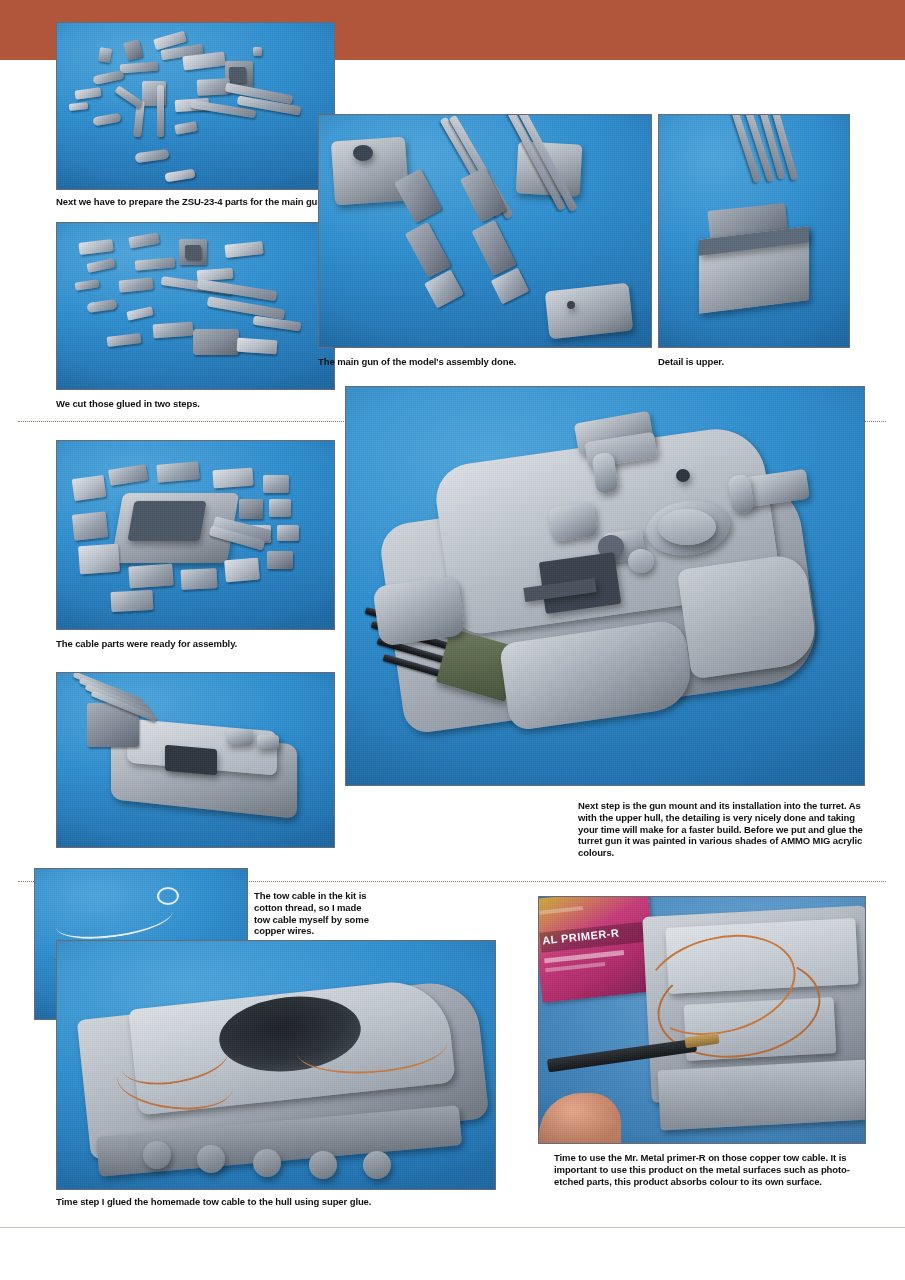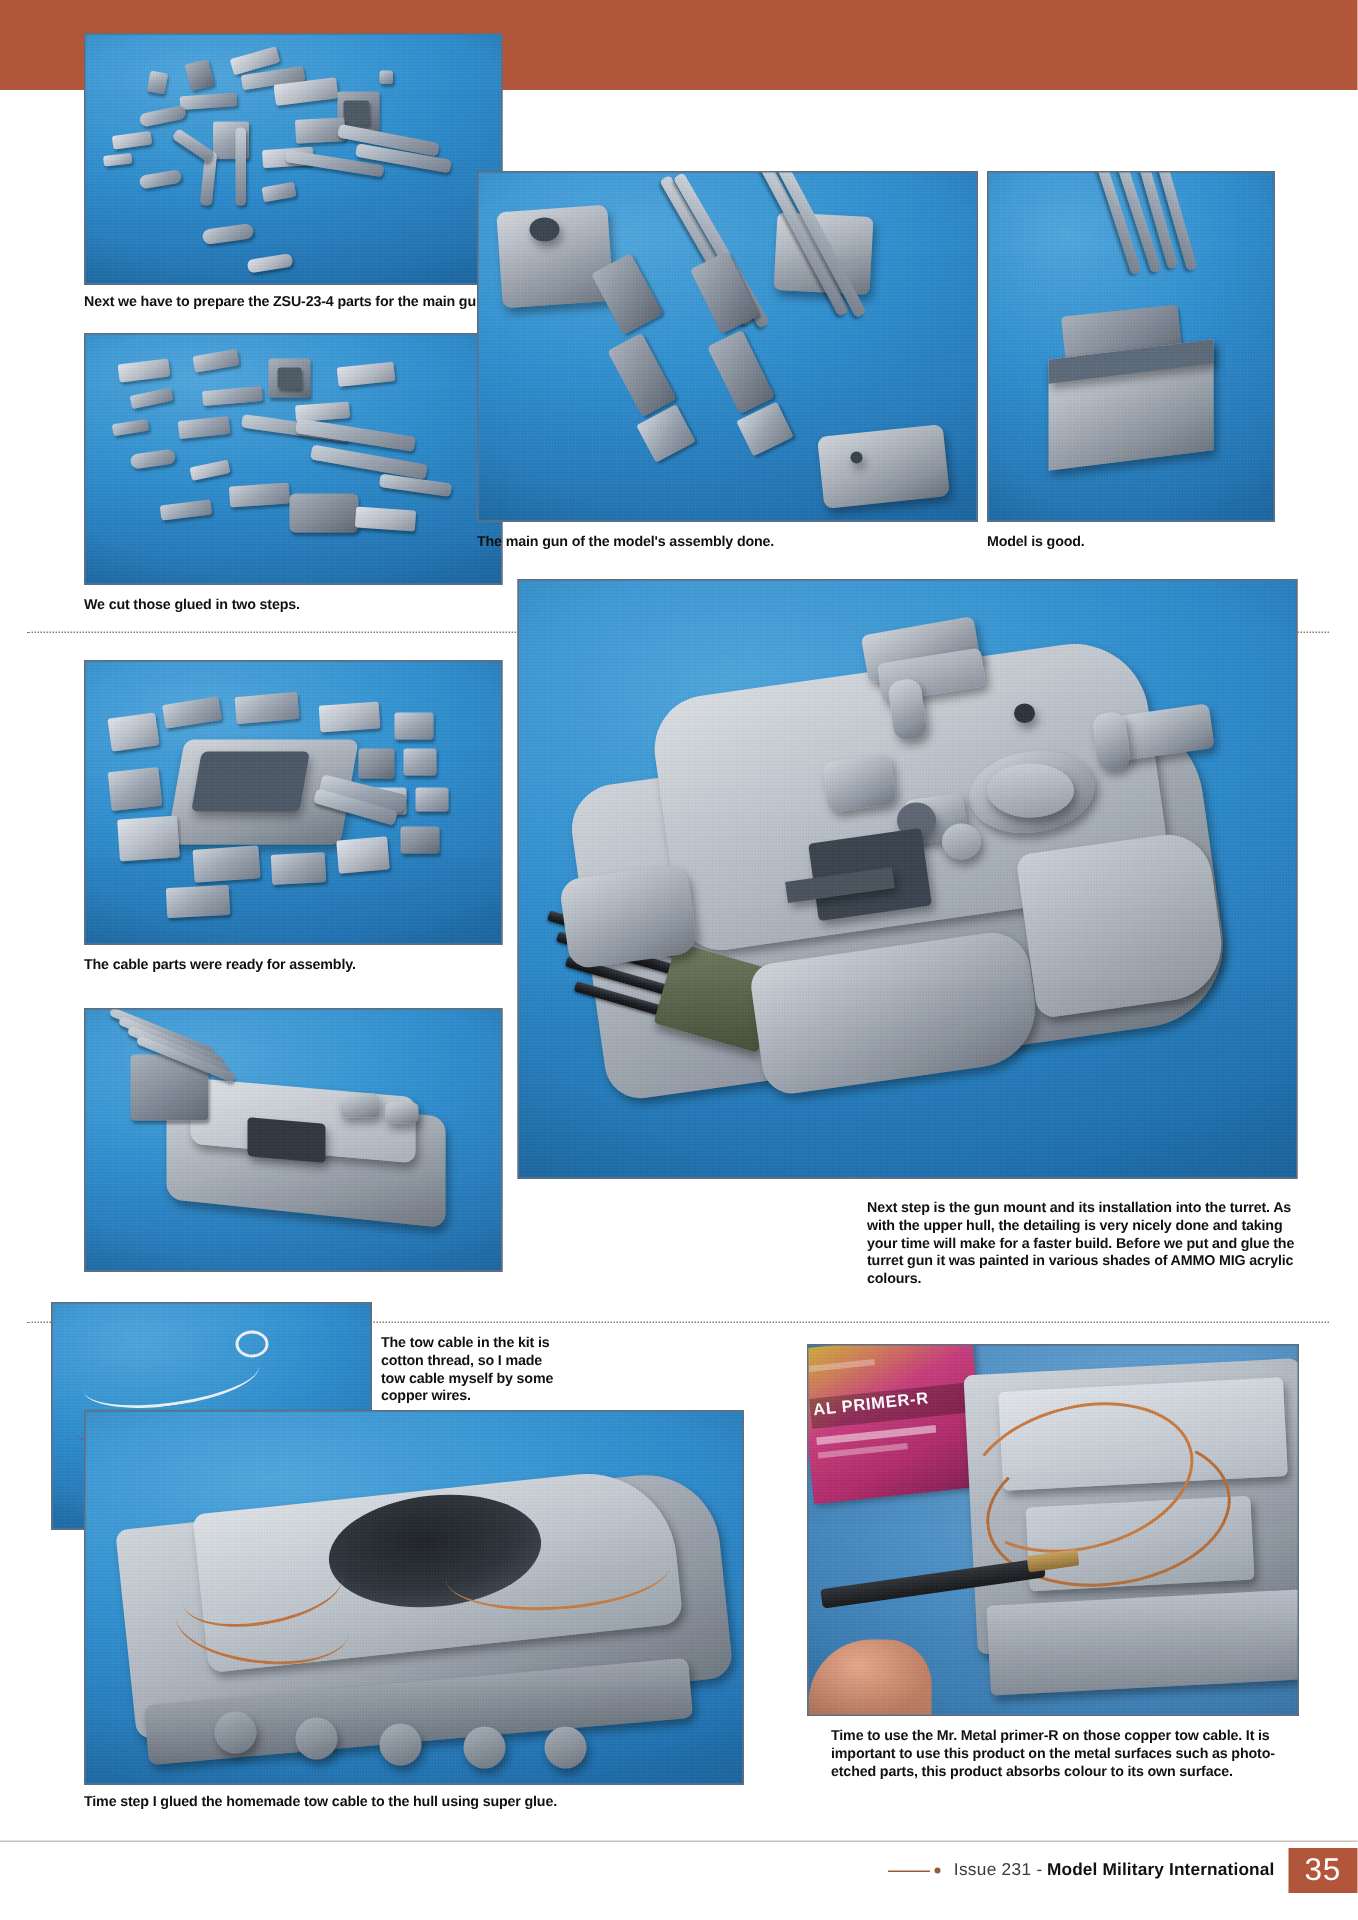--- a/index.html
+++ b/index.html
@@ -211,21 +211,21 @@
     <div class="part rod" style="left:36px;top:18px;width:96px;height:7px;transform:rotate(72deg);"></div>
     <div class="part rod" style="left:48px;top:16px;width:98px;height:7px;transform:rotate(72deg);"></div>
     <div class="part rod" style="left:62px;top:14px;width:96px;height:7px;transform:rotate(74deg);"></div>
     <div class="part rod" style="left:76px;top:16px;width:94px;height:7px;transform:rotate(74deg);"></div>
     <div class="part dark" style="left:50px;top:92px;width:78px;height:36px;transform:rotate(-6deg);border-radius:3px;"></div>
     <div class="hull" style="left:40px;top:118px;width:110px;height:74px;transform:skewY(-7deg);"></div>
     <div class="hull" style="left:40px;top:118px;width:110px;height:16px;background:#5c6a7a;transform:skewY(-7deg);"></div>
     <div class="grain"></div>
     <div class="vign"></div>
   </div>
-  <div class="cap" style="left:658px;top:356px;width:190px;">Model is good.</div>
+  <div class="cap" style="left:658px;top:356px;width:190px;">Detail is upper.</div>
 
   <div class="dotted-rule" style="left:18px;top:421px;width:868px;"></div>
 
   <div class="photo" style="left:56px;top:440px;width:279px;height:190px;">
     <div class="sky"></div>
     <div class="hull" style="left:60px;top:52px;width:116px;height:70px;border-radius:6px;transform:skewX(-10deg);"></div>
     <div class="hull" style="left:74px;top:60px;width:72px;height:40px;background:#4b5765;border-radius:4px;transform:skewX(-10deg);"></div>
     <div class="part light" style="left:16px;top:36px;width:32px;height:22px;transform:rotate(-8deg);"></div>
     <div class="part" style="left:52px;top:26px;width:38px;height:16px;transform:rotate(-9deg);"></div>
     <div class="part" style="left:100px;top:22px;width:42px;height:18px;transform:rotate(-5deg);"></div>
@@ -361,21 +361,14 @@
 
     <div style="position:absolute;left:8px;top:152px;width:150px;height:13px;background:linear-gradient(180deg,#2e3338,#141719);border-radius:3px;transform:rotate(-8deg);"></div>
     <div style="position:absolute;left:146px;top:138px;width:34px;height:11px;background:linear-gradient(180deg,#c9a35c,#8d6d33);border-radius:2px;transform:rotate(-8deg);"></div>
     <div style="position:absolute;left:0px;top:196px;width:82px;height:60px;background:radial-gradient(60% 60% at 40% 30%, #e8a98c, #c07e62);border-radius:42px 30px 10px 10px;"></div>
     <div class="grain"></div>
     <div class="vign"></div>
   </div>
   <div class="cap body" style="left:554px;top:1152px;width:312px;">Time to use the Mr. Metal primer-R on those copper tow cable. It is important to use this product on the metal surfaces such as photo-etched parts, this product absorbs colour to its own surface.</div>
 
   <div class="footer-rule"></div>
-  <div class="footline" style="right:0px;bottom:20px;">
-    <div class="foot-dash"></div>
-    <div class="foot-tick"></div>
-    <div class="foot-issue">Issue 231 -</div>
-    <div class="foot-mag">Model Military International</div>
-    <div class="foot-page">35</div>
-  </div>
 
 </div>
 
 </body></html>

